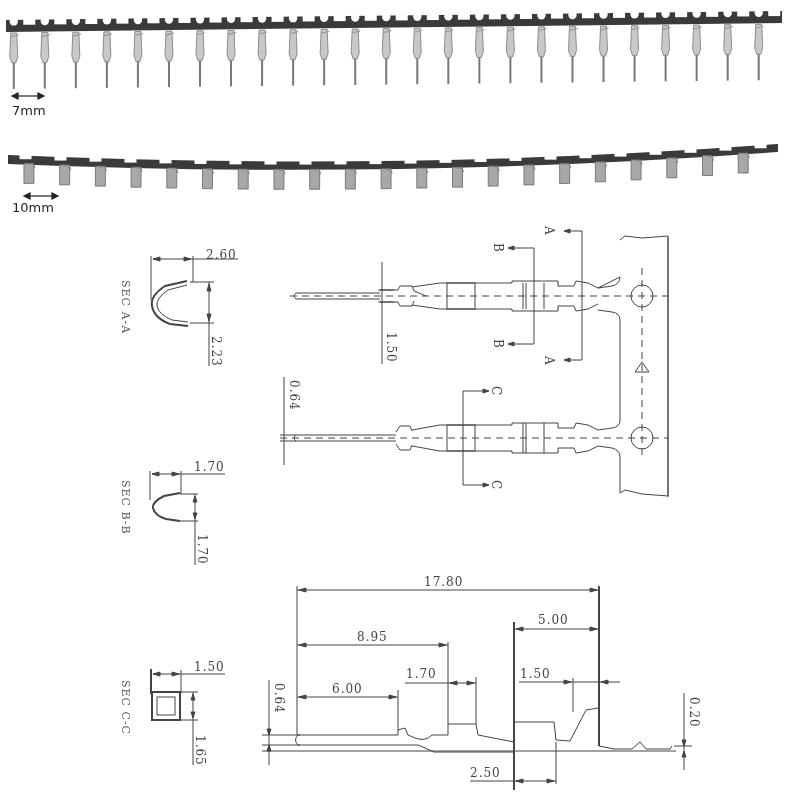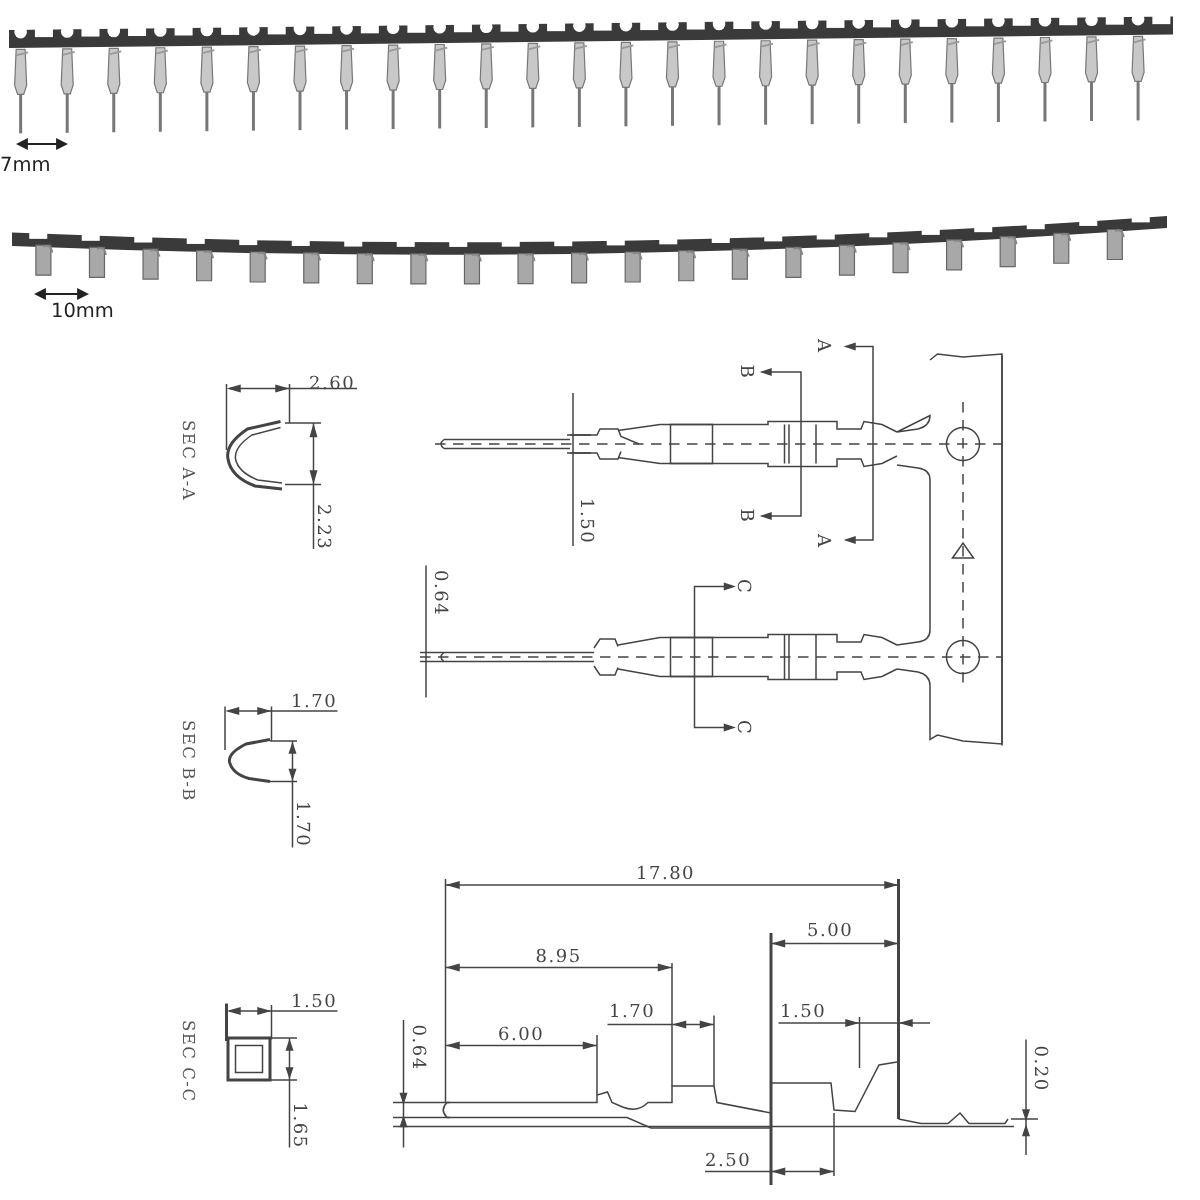--- a/index.html
+++ b/index.html
@@ -215,22 +215,22 @@
     <line x1="14" y1="96" x2="42" y2="96"></line>
     <polygon points="12,96 18,93 18,99"></polygon>
       <polygon points="44,96 38,93 38,99"></polygon>
   </g>
   <g stroke="#222" stroke-width="1.2" fill="#222">
     <line x1="26" y1="196" x2="56" y2="196"></line>
     <polygon points="24,196 30,193 30,199"></polygon>
       <polygon points="58,196 52,193 52,199"></polygon>
   </g>
 </svg>
-<div class="photo-label" style="left:0;top:103px;">7mm</div>
-<div class="photo-label" style="left:34px;top:200px;">10mm</div>
+<div class="photo-label" style="left:12px;top:103px;">7mm</div>
+<div class="photo-label" style="left:12px;top:200px;">10mm</div>
 
 <svg width="800" height="800" stroke="#444" fill="none" stroke-width="1">
 
   <g>
     <path d="M187,281 L165,286 Q150,296 152,306 Q154,318 170,324 L188,326" stroke-width="2"></path>
     <path d="M187,285 L168,290 Q156,298 157,306 Q159,315 172,320 L188,322" stroke-width="1"></path>
     <line x1="151" y1="256" x2="151" y2="300"></line>
       <line x1="193" y1="256" x2="193" y2="282"></line>
     <line x1="153" y1="259" x2="238" y2="259"></line>
     <polygon points="153,259 160,257 160,261" fill="#444"></polygon>

